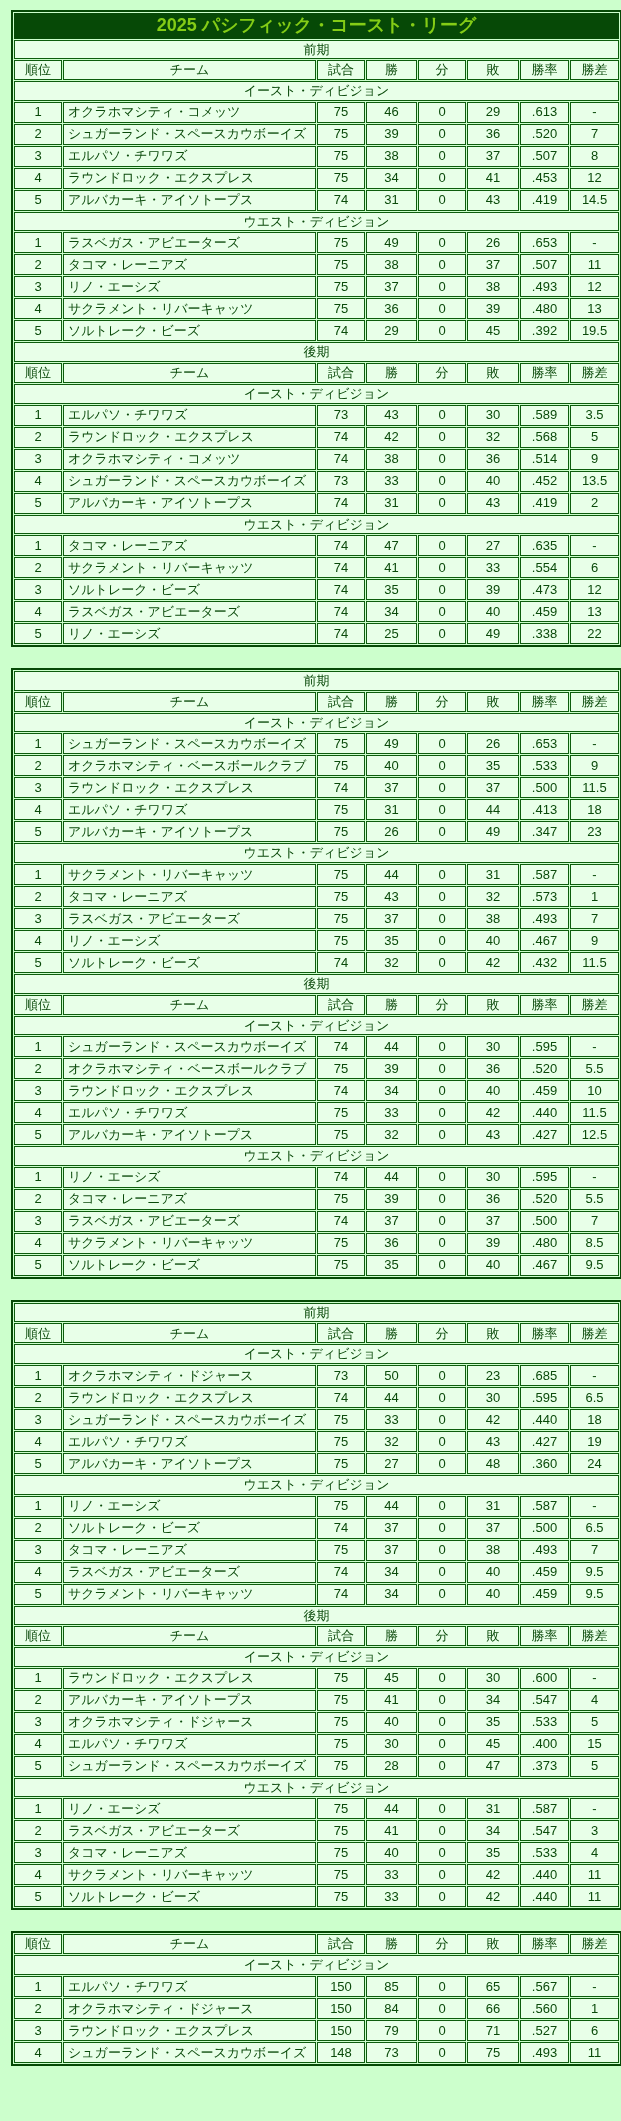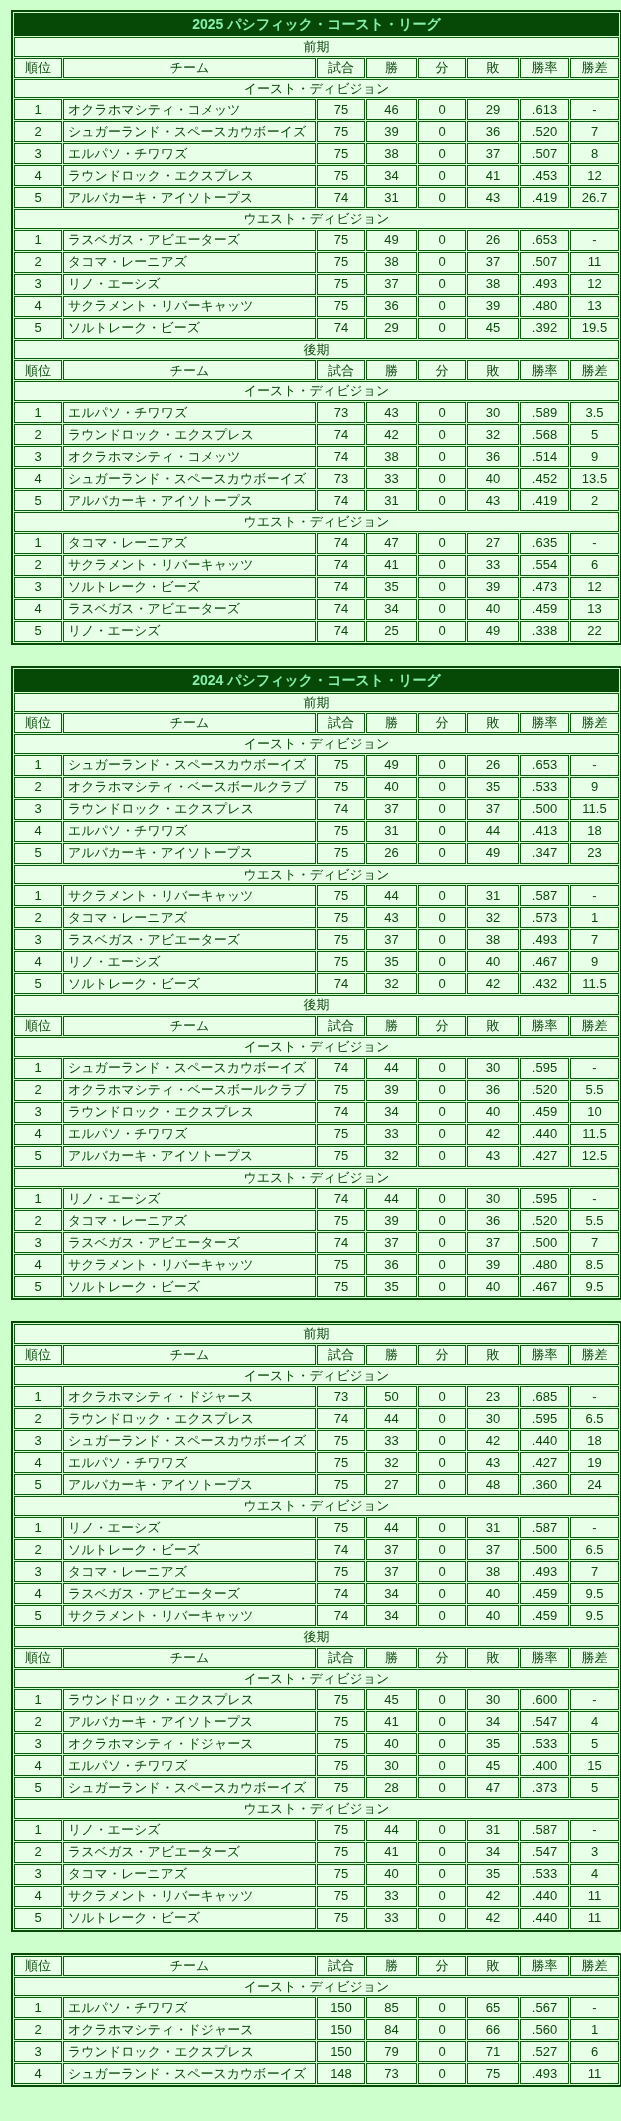--- a/index.html
+++ b/index.html
@@ -36,23 +36,23 @@
     line-height:1.2;
     padding:1px 2px;
     height:17px;
     text-align:center;
     overflow:hidden;
     white-space:nowrap;
   }
   tr.title-row td{
     background:var(--title-bg);
     border-color:var(--title-bg);
-    color:#86efac;
+    color:#84cc16;
     font-weight:bold;
-    font-size:14px;
+    font-size:18px;
     height:19px;
   }
   tr.head-row td{height:16px;}
   tr.section-row td{height:15px;}
   td.team-cell{text-align:left;padding-left:4px;}
 </style>
 </head>
 <body>
 
 <div>
@@ -128,21 +128,21 @@
           <td>12</td>
         </tr>
         <tr class="team-data-row">
           <td>5</td>
           <td class="team-cell">アルバカーキ・アイソトープス</td>
           <td>74</td>
           <td>31</td>
           <td>0</td>
           <td>43</td>
           <td>.419</td>
-          <td>26.7</td>
+          <td>14.5</td>
         </tr>
         <tr class="section-row">
           <td colspan="8">ウエスト・ディビジョン</td>
         </tr>
         <tr class="team-data-row">
           <td>1</td>
           <td class="team-cell">ラスベガス・アビエーターズ</td>
           <td>75</td>
           <td>49</td>
           <td>0</td>
@@ -316,23 +316,20 @@
         <col style="width: 48px;">
         <col style="width: 253px;">
         <col style="width: 48px;">
         <col style="width: 51px;">
         <col style="width: 48px;">
         <col style="width: 52px;">
         <col style="width: 49px;">
         <col style="width: 49px;">
       </colgroup>
       <tbody>
-        <tr class="title-row">
-          <td colspan="8">2024 パシフィック・コースト・リーグ</td>
-        </tr>
         <tr class="section-row">
           <td colspan="8">前期</td>
         </tr>
         <tr class="head-row">
           <td>順位</td>
           <td>チーム</td>
           <td>試合</td>
           <td>勝</td>
           <td>分</td>
           <td>敗</td>

